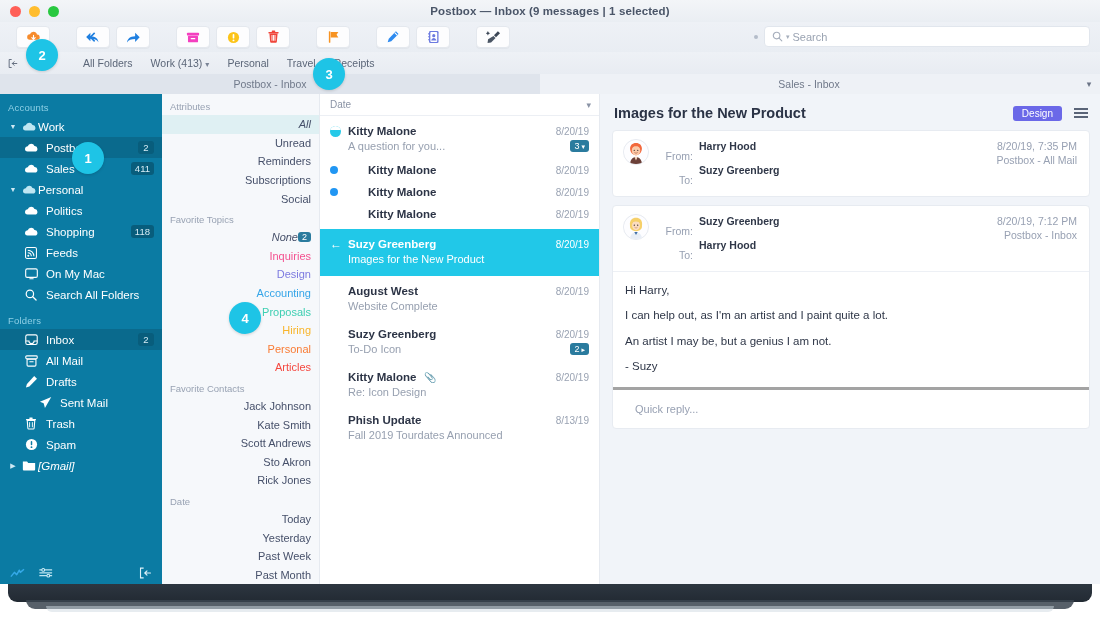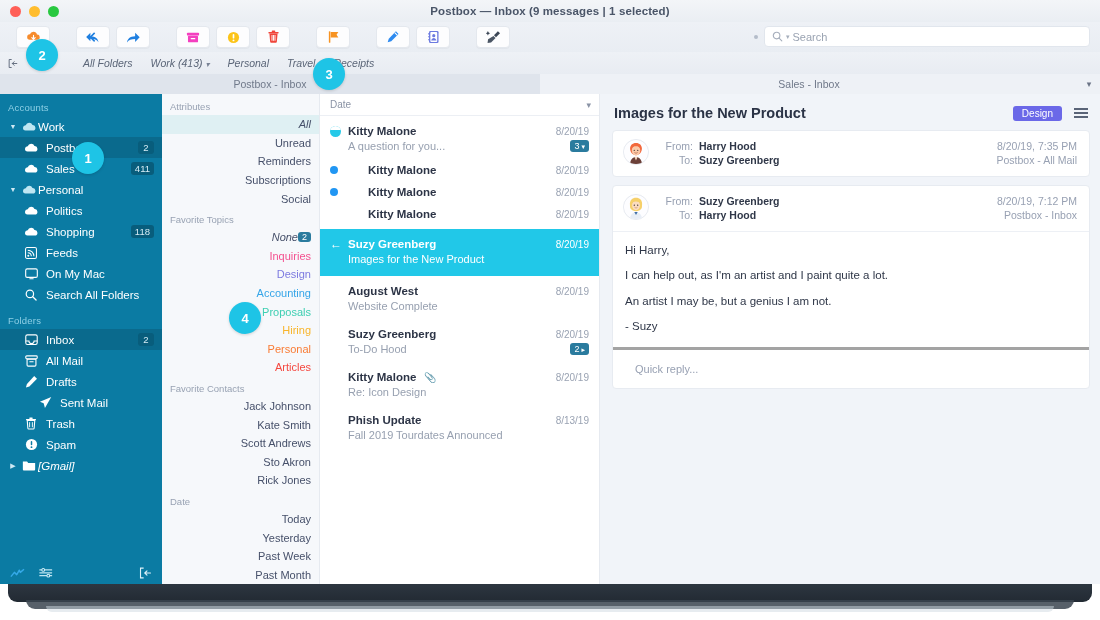--- a/index.html
+++ b/index.html
@@ -60,21 +60,21 @@
   }
   .search-ph { font-size:11px; color:#9aa3b2; }
 
   
   .folderbar {
     height: 22px; width:100%;
     background: linear-gradient(#eef1f6,#e8ecf2);
     display:flex; align-items:center; padding-left: 8px; gap: 0;
     position: relative;
   }
-  .fb-item { font-size:10.5px; color:#5b6678; padding: 0 9px; white-space:nowrap;font-style:italic; }
+  .fb-item { font-size:10.5px; color:#5b6678; padding: 0 9px; white-space:nowrap; }
   .fb-caret { font-size:8px; color:#7a8496; margin-left:3px; }
 
   
   .tabbar { height: 20px; width:100%; display:flex; background:#dfe4ec; position:relative; }
   .tab {
     flex:1; display:flex; align-items:center; justify-content:center;
     font-size:10.5px; color:#70798a; position:relative;
   }
   .tab.active { background:#dfe4ec; }
   .tab.inactive { background:#eef1f6; }
@@ -182,21 +182,21 @@
     background:#fff; border:1px solid #e7ebf1; border-radius:4px;
     margin-bottom: 8px; overflow:hidden;
   }
   .rd-head { display:flex; align-items:flex-start; padding: 8px 12px 9px 10px; }
   .avatar {
     width: 26px; height: 26px; border-radius:50%; flex:0 0 26px; margin-right:10px;
     background:#f2f4f8; border:1px solid #e8ebf1; position:relative; overflow:hidden;
   }
   .rd-fields { flex:1; }
   .rd-field { display:flex; font-size:10.5px; line-height:14px; }
-  .rd-key { width:34px; text-align:right; color:#97a0b2; margin-right:6px; }
+  .rd-key { width:34px; text-align:right; color:#97a0b2; margin-right:6px;margin-top:10px; }
   .rd-val { color:#2f3748; font-weight:700; }
   .rd-meta { text-align:right; font-size:10.5px; line-height:14px; color:#98a1b3; }
   .rd-body { padding: 0 12px 2px 12px; border-top:1px solid #edf0f5; margin: 0 0 0 0; }
   .rd-body p { font-size:11.5px; color:#2f3748; margin: 11px 0; line-height:1.25; }
   .rd-reply { border-top:3px solid #a3a3a3; padding: 9px 12px 11px 22px; }
   .rd-reply span { font-size:11px; color:#98a1b3; }
 
   
   .callout {
     position:absolute; width:32px; height:32px; border-radius:50%;
@@ -718,21 +718,21 @@
         </div>
 
         <div class="msg" style="padding-top:9px">
           <div class="msg-line1">
             <span class="msg-marker"></span>
             <span class="msg-from">Suzy Greenberg</span>
             <span class="msg-date">8/20/19</span>
           </div>
           <div class="msg-line2">
             <span class="msg-marker"></span>
-            <span class="msg-subj">To-Do Hood</span>
+            <span class="msg-subj">To-Do Icon</span>
             <span class="msg-count"><span>2</span><span style="font-size:7px;margin-left:2px">▸</span></span>
           </div>
         </div>
 
         <div class="msg" style="padding-top:9px">
           <div class="msg-line1">
             <span class="msg-marker"></span>
             <span class="msg-from">
               <span>Kitty Malone</span>
               <span class="clip">📎</span>

